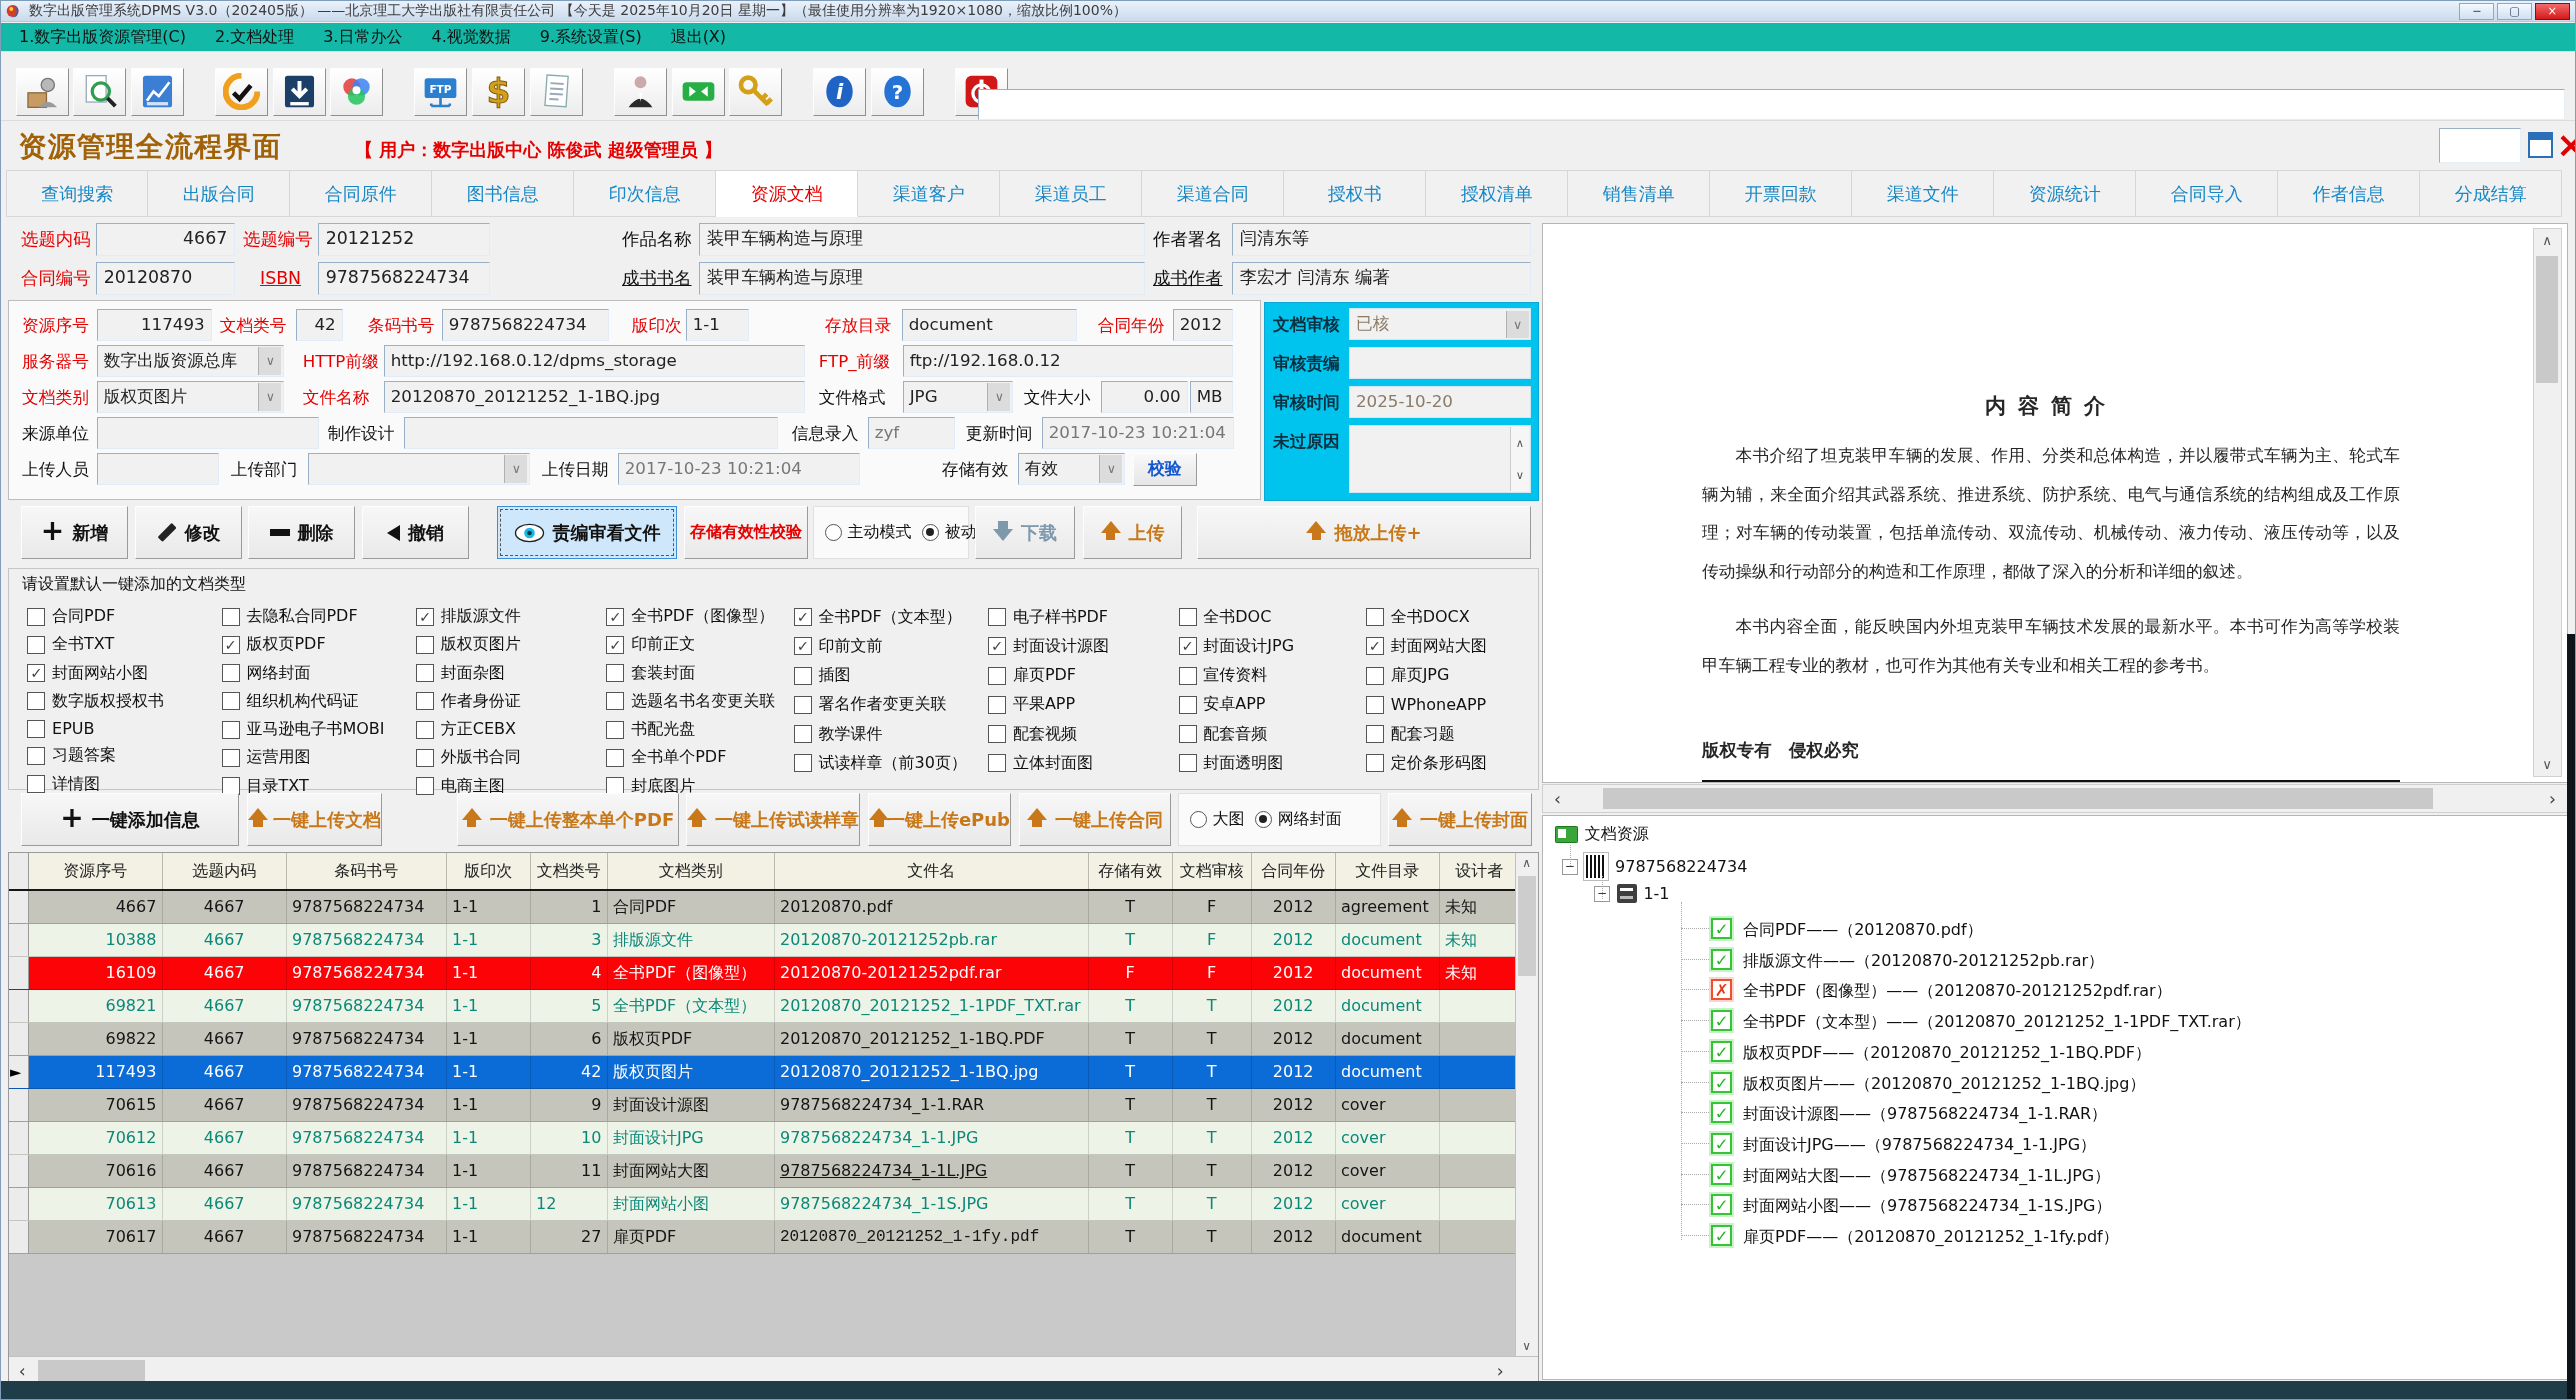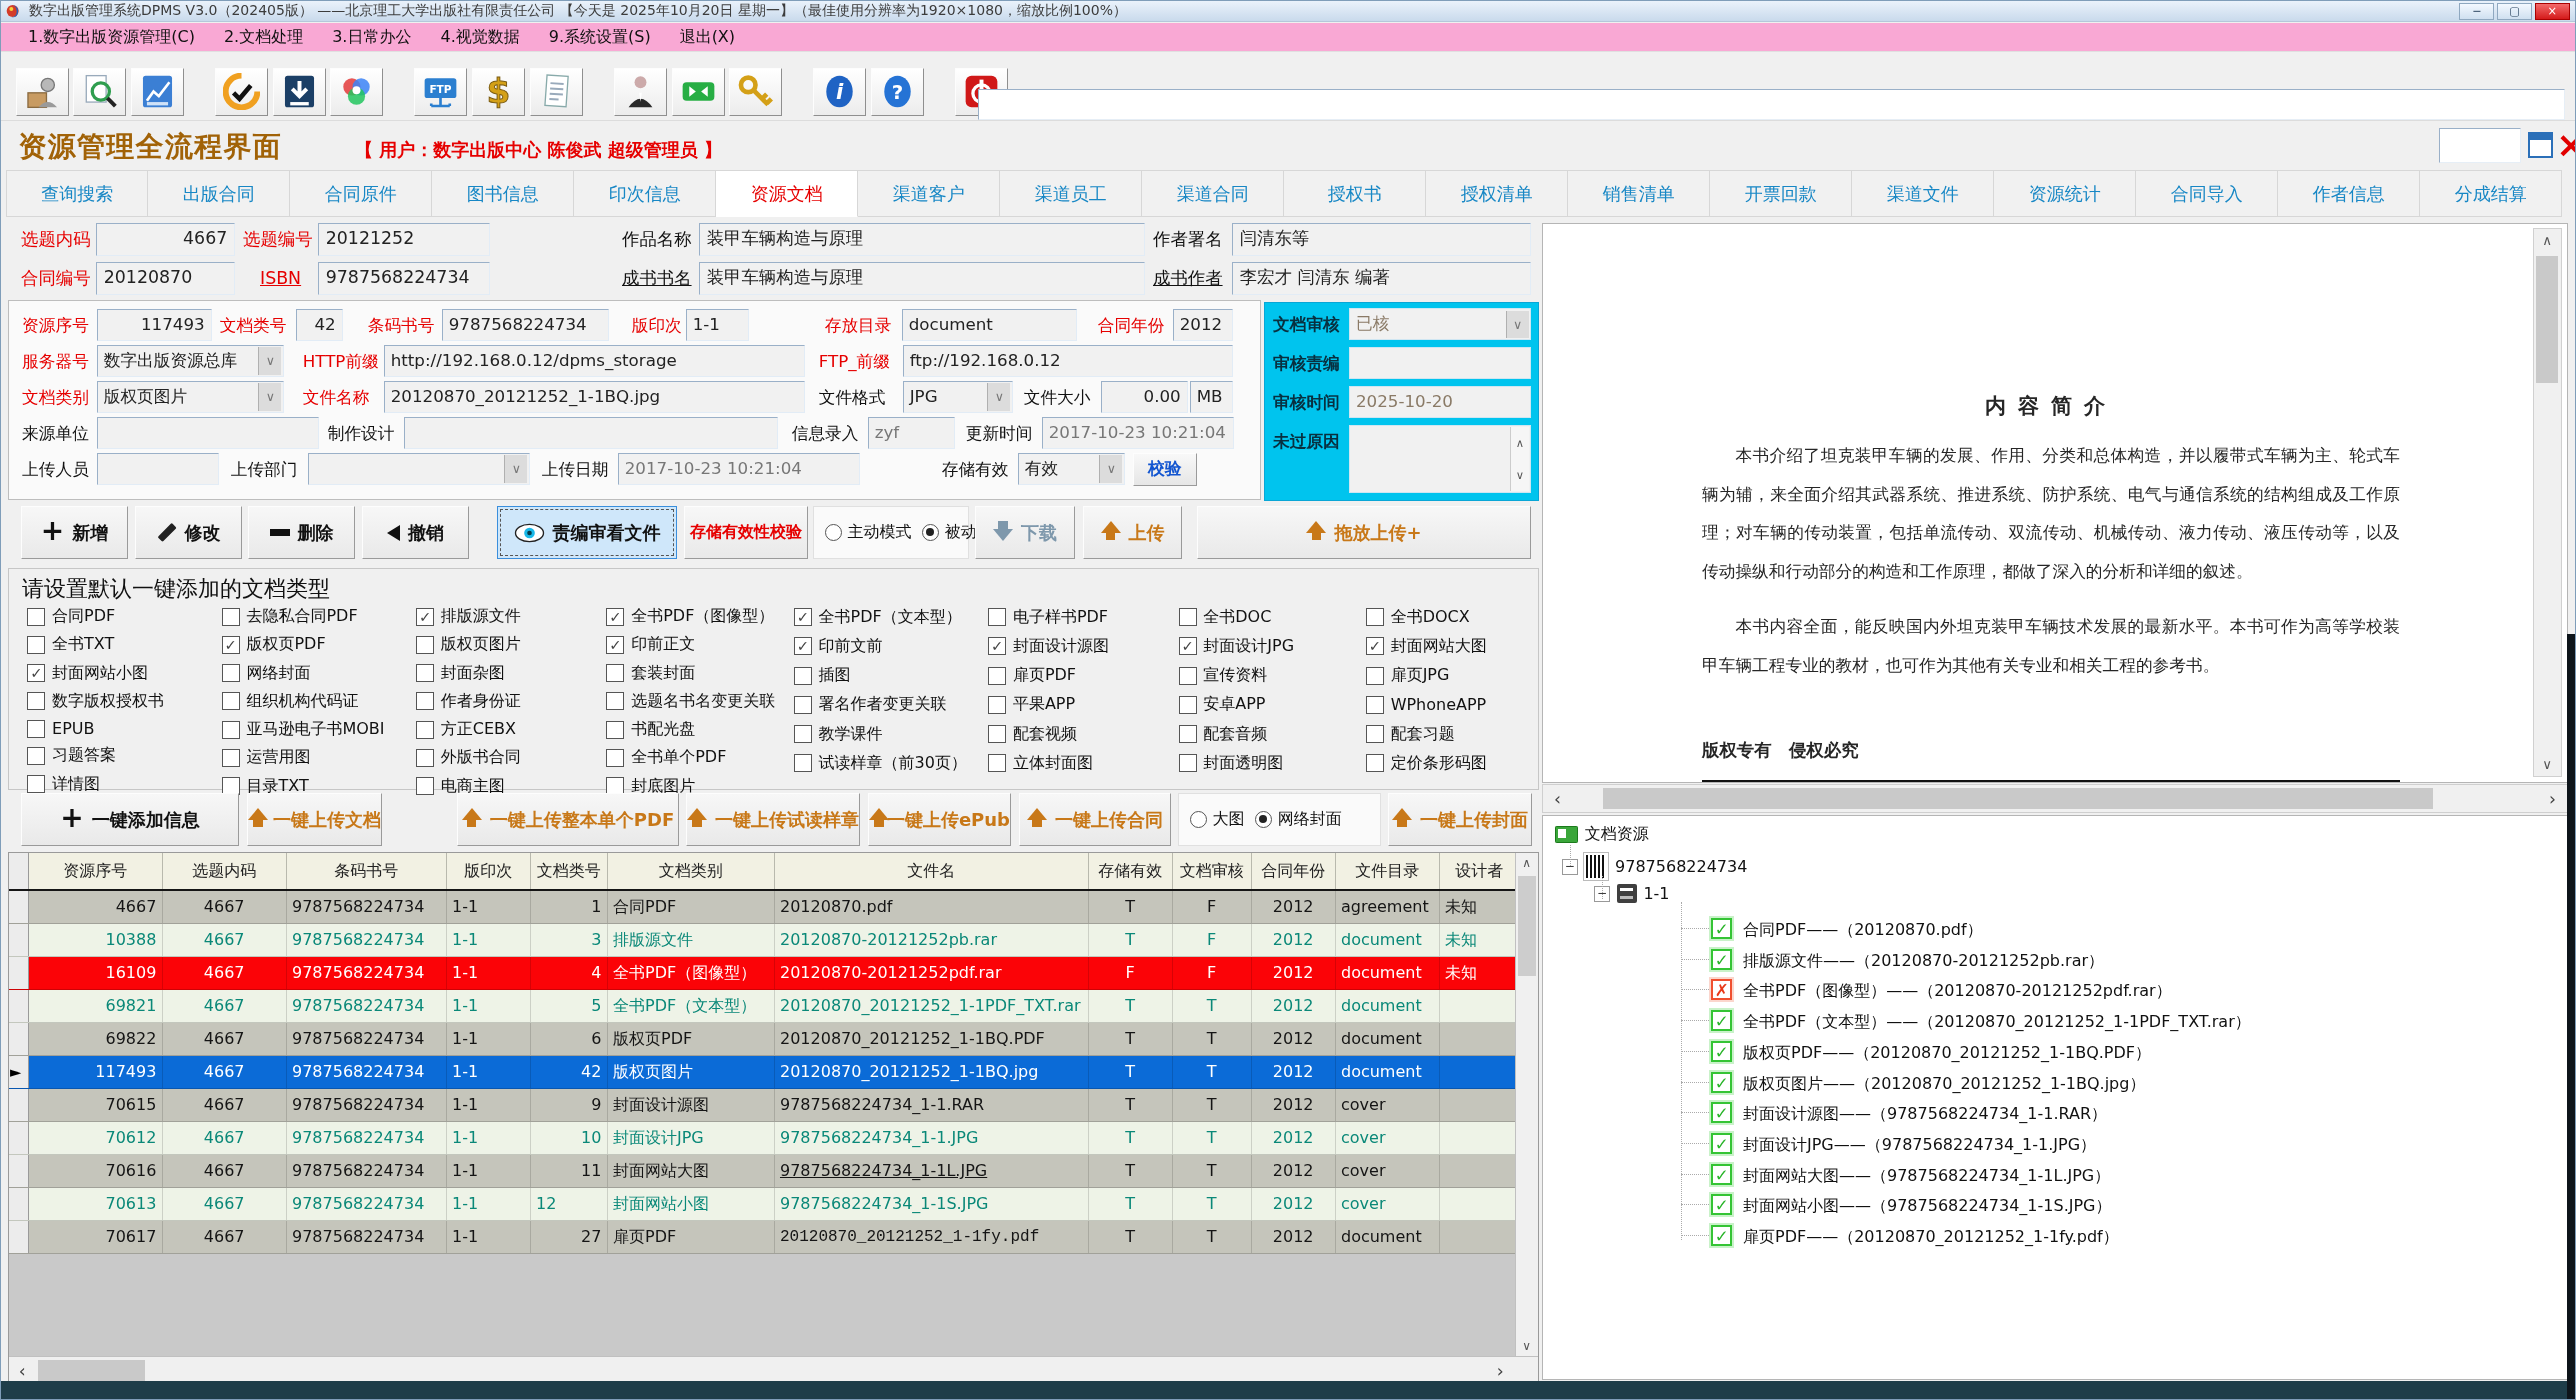--- a/index.html
+++ b/index.html
@@ -8,21 +8,21 @@
 
   
   .titlebar{position:absolute;left:0;top:0;width:100%;height:21.4px;background:linear-gradient(#eaf2fb,#c9daec);display:flex;align-items:center;padding:0 5.3px;border-bottom:0.7px solid #b5c7da}
   .appicon{width:16px;height:16px;margin-right:6.7px;flex:0 0 auto}
   .apptitle-text{font-size:14px;color:#3c3c3c;white-space:nowrap;overflow:hidden;flex:1}
   .winbtns{display:flex;gap:2.7px;margin-left:6.7px}
   .winbtn{width:35px;height:16.7px;text-align:center;line-height:15.4px;font-size:11.4px;color:#27415c;background:linear-gradient(#f4f9ff,#cfe0f0);border:0.7px solid #8fa8c0}
   .winbtn.close{background:linear-gradient(#f36a6a,#d41a1a);color:#fff;border-color:#a00}
 
   
-  .menubar{position:absolute;left:0;top:22px;width:100%;height:29px;background:#f9a8d4;display:flex;align-items:center;gap:29px;padding-left:27px;border-bottom:0.7px solid #e0e0e0}
+  .menubar{position:absolute;left:0;top:22px;width:100%;height:29px;background:#14b8a6;display:flex;align-items:center;gap:29px;padding-left:18px;border-bottom:0.7px solid #e0e0e0}
   .menu-item{font-size:16px;color:#111;white-space:nowrap;cursor:default}
 
   
   .toolbar{position:absolute;left:0;top:52px;width:100%;height:68px;background:#f0f0f0;border-bottom:1.3px groove #dcdcdc}
   .tools{position:absolute;left:14.7px;top:14.7px;display:flex;align-items:center}
   .tool-btn{width:53px;height:48px;margin-right:4.7px;background:linear-gradient(#ffffff,#ececec);border:1.3px solid;border-color:#fdfdfd #8f8f8f #8f8f8f #fdfdfd;display:flex;align-items:center;justify-content:center}
   .tool-btn.grp-end{margin-right:31px}
   .tool-ic{width:37px;height:37px;display:block}
   .tb-input{position:absolute;left:977px;top:36px;width:1587px;height:31px;background:#fff;border:1.3px solid;border-color:#9ab0c8 #e6eef6 #e6eef6 #9ab0c8}
 
@@ -84,21 +84,21 @@
   .ic-undo{width:0;height:0;border-top:8px solid transparent;border-bottom:8px solid transparent;border-right:13.4px solid #111;display:inline-block}
   .up-arr{position:relative;width:20px;height:24px;display:inline-block}
   .up-arr::before{content:"";position:absolute;left:0;top:0;border-left:10px solid transparent;border-right:10px solid transparent;border-bottom:12px solid #c87818}
   .up-arr::after{content:"";position:absolute;left:5.3px;top:11.4px;width:9.4px;height:8px;background:#c87818;box-shadow:0 10.7px 0 -4px #c87818}
   .down-arr{position:relative;width:20px;height:24px;display:inline-block}
   .down-arr::before{content:"";position:absolute;left:0;bottom:4px;border-left:10px solid transparent;border-right:10px solid transparent;border-top:12px solid #7e98ac}
   .down-arr::after{content:"";position:absolute;left:5.3px;bottom:16px;width:9.4px;height:8px;background:#7e98ac;box-shadow:0 18.7px 0 -4px #7e98ac}
 
   
   .chkpanel{position:absolute;left:6.7px;top:567px;width:1531px;height:222px;background:#f0f0f0;border:1.3px solid #c6c6c6}
-  .chktitle{position:absolute;left:13.4px;top:5.3px;font-size:22px;color:#111}
+  .chktitle{position:absolute;left:13.4px;top:5.3px;font-size:16px;color:#111}
   #chkgrid{position:absolute;left:18.7px;top:37px;right:5.3px;bottom:2.7px;display:flex}
   .chkcol{display:flex;flex-direction:column;gap:7.3px}
   .chkitem{display:flex;align-items:center;gap:6.7px;height:22px}
   .cb{width:18px;height:18px;background:#fff;border:1.3px solid #555;flex:0 0 auto;text-align:center;line-height:15.4px;font-size:14.7px;color:#444;font-weight:bold}
   .cblabel{font-size:16px;color:#111;white-space:nowrap}
 
   
   .quickrow{position:absolute;left:0;top:792px;width:1537px;height:56px}
 
   

